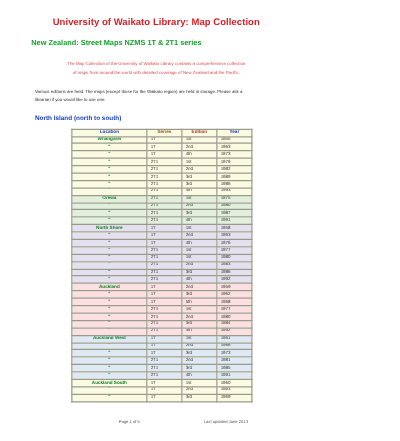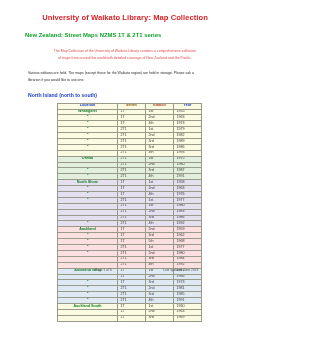--- a/index.html
+++ b/index.html
@@ -12,21 +12,21 @@
     height: 353px;
     overflow: hidden;
     background: #ffffff;
     font-family: "Liberation Sans", sans-serif;
     -webkit-font-smoothing: antialiased;
   }
 
   #page {
     position: relative;
     width: 250px;
-    height: 286px;
+    height: 353px;
     background: #ffffff;
     box-sizing: border-box;
     padding: 0;
   }
 
   
   .doc-title {
     color: #d81f26;
     font-weight: bold;
     font-size: 7.6px;

